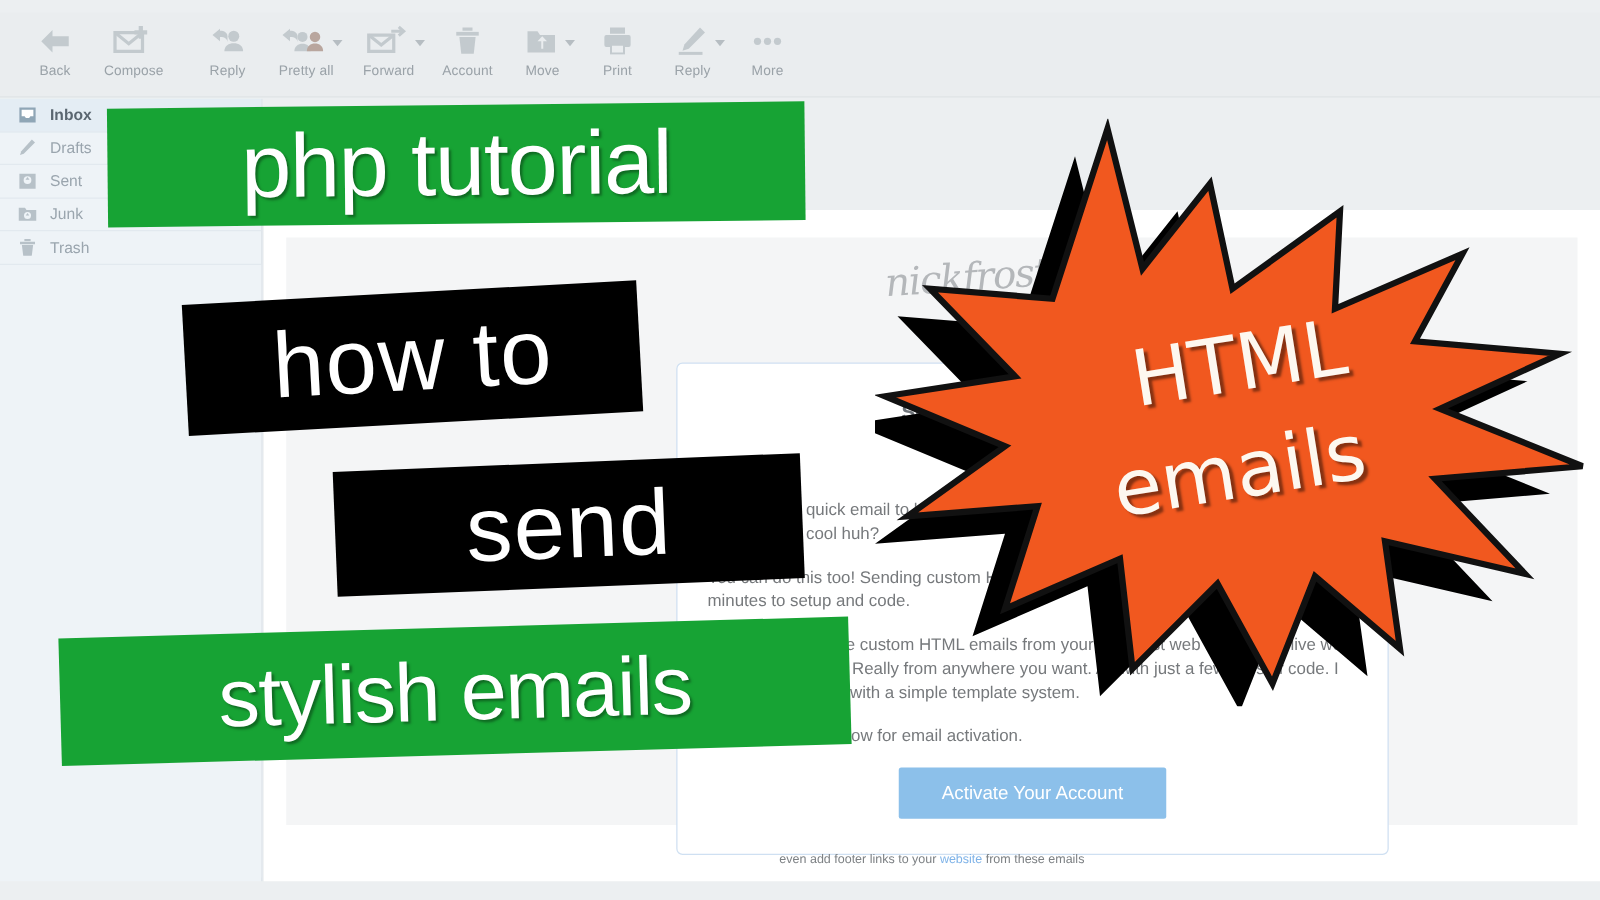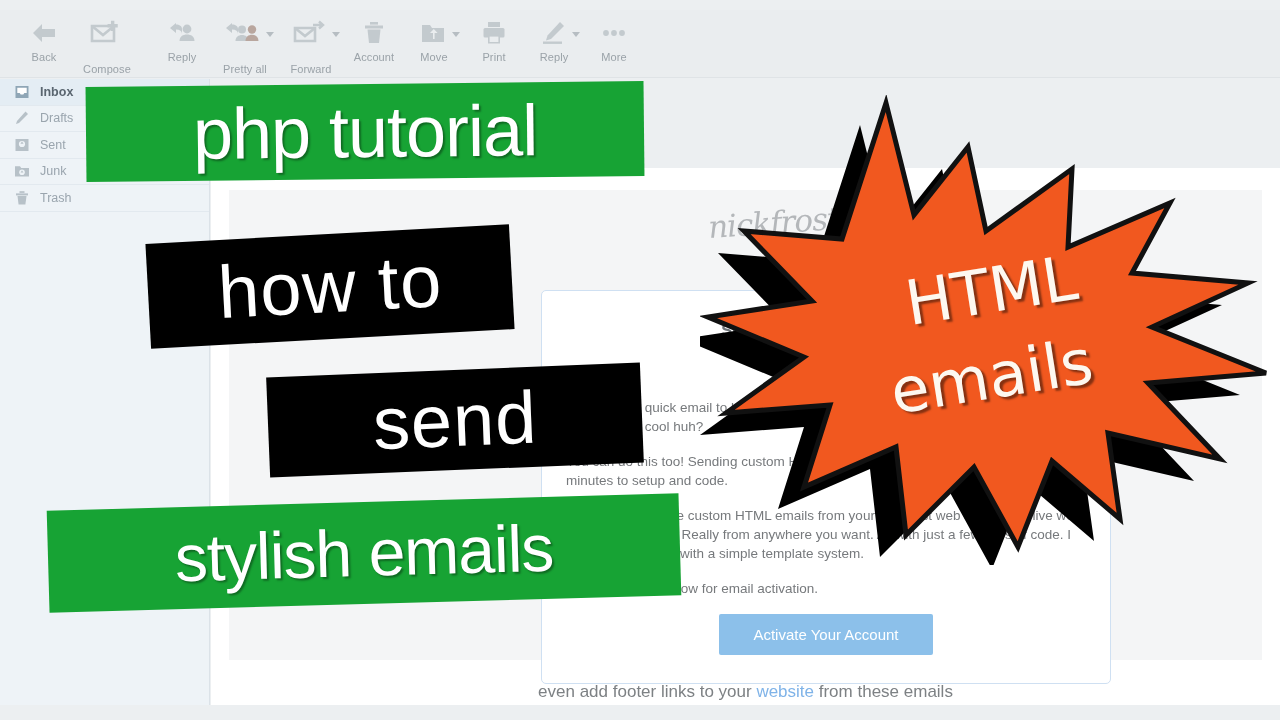--- a/index.html
+++ b/index.html
@@ -40,21 +40,21 @@
   }
   .tb-btn {
     width: 60px;
     display: flex;
     flex-direction: column;
     align-items: center;
     justify-content: flex-start;
     padding-top: 8px;
     position: relative;
   }
-  .tb-btn.wide { width: 66px; gap: 12px; }
+  .tb-btn.wide { width: 66px; }
   .tb-icon {
     height: 30px;
     display: flex;
     align-items: center;
     justify-content: center;
   }
   .tb-icon svg { display: block; }
   .tb-label {
     margin-top: 3px;
     font-size: 11px;
@@ -182,21 +182,21 @@
     padding: 12px 34px;
     border: none;
     border-radius: 2px;
     font-family: "Liberation Sans", sans-serif;
   }
   .email-footer {
     position: absolute;
     left: 0; right: 0;
     top: 492px;
     text-align: center;
-    font-size: 17px;
+    font-size: 10px;
     color: #7d8184;
   }
   .email-footer a {
     color: #7fb3e8;
     text-decoration: none;
   }
 
   
   .watermark {
     position: absolute;

